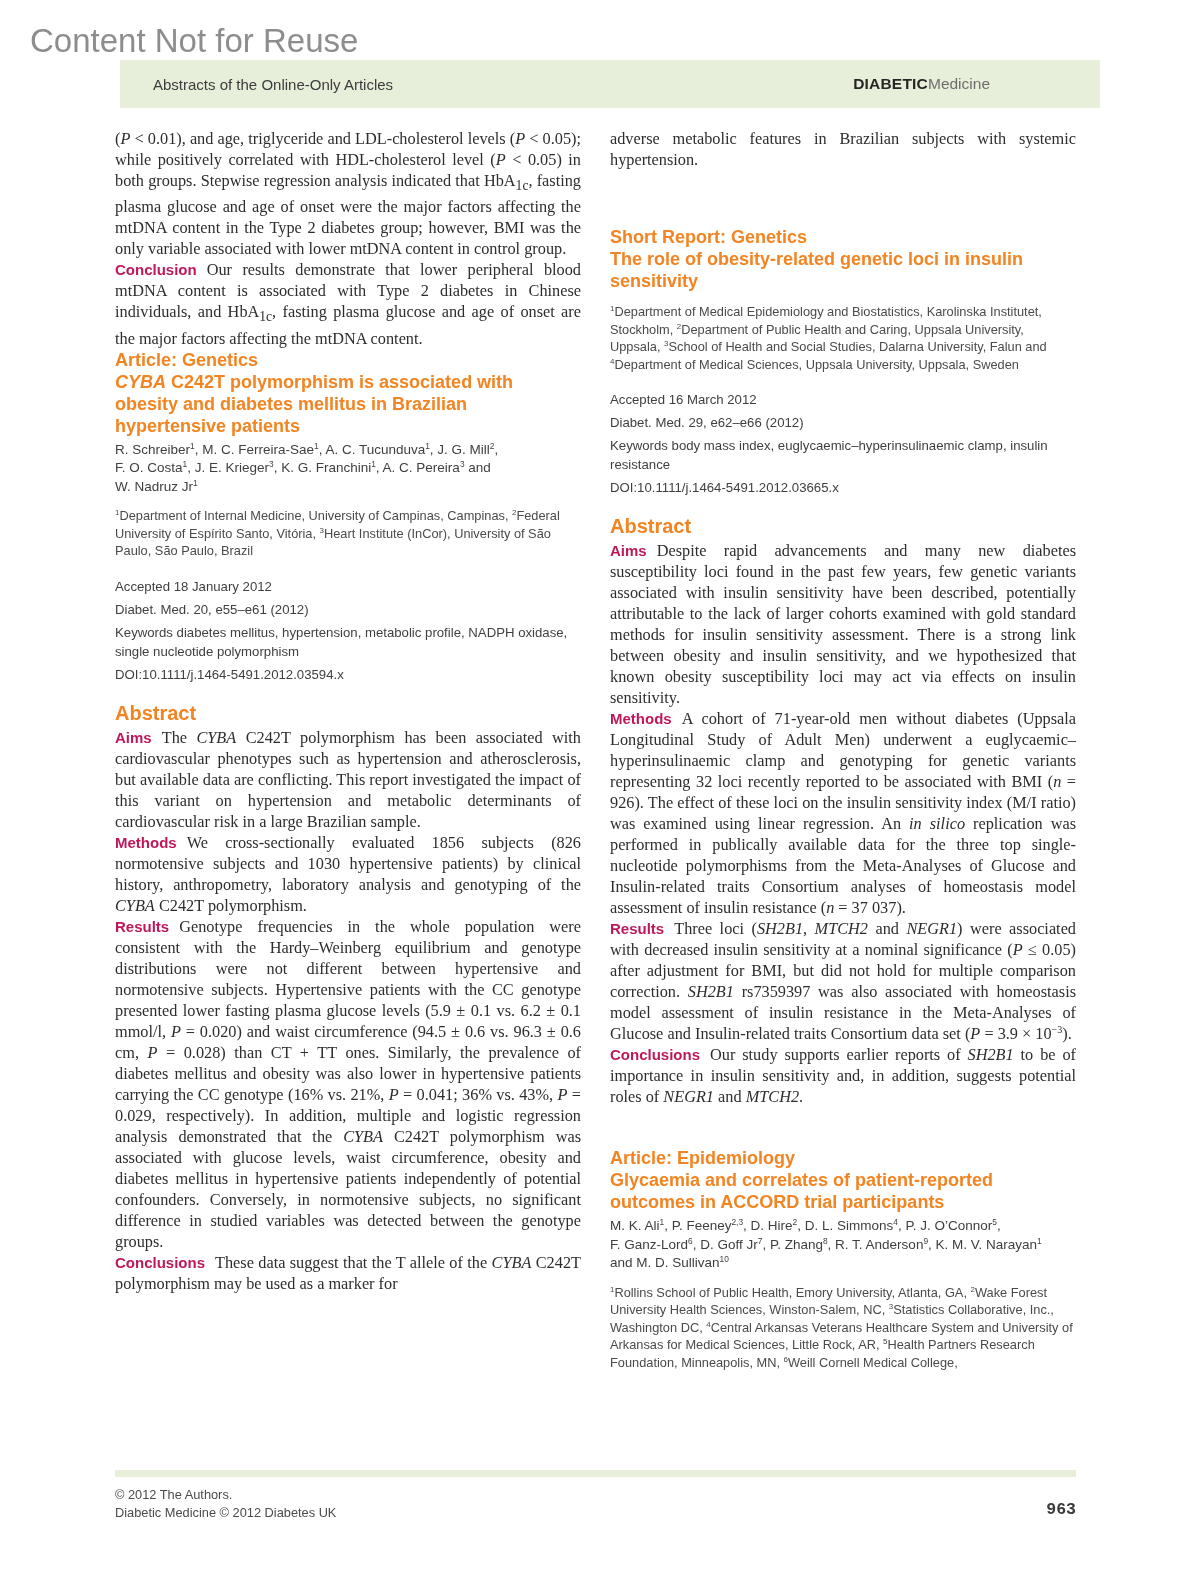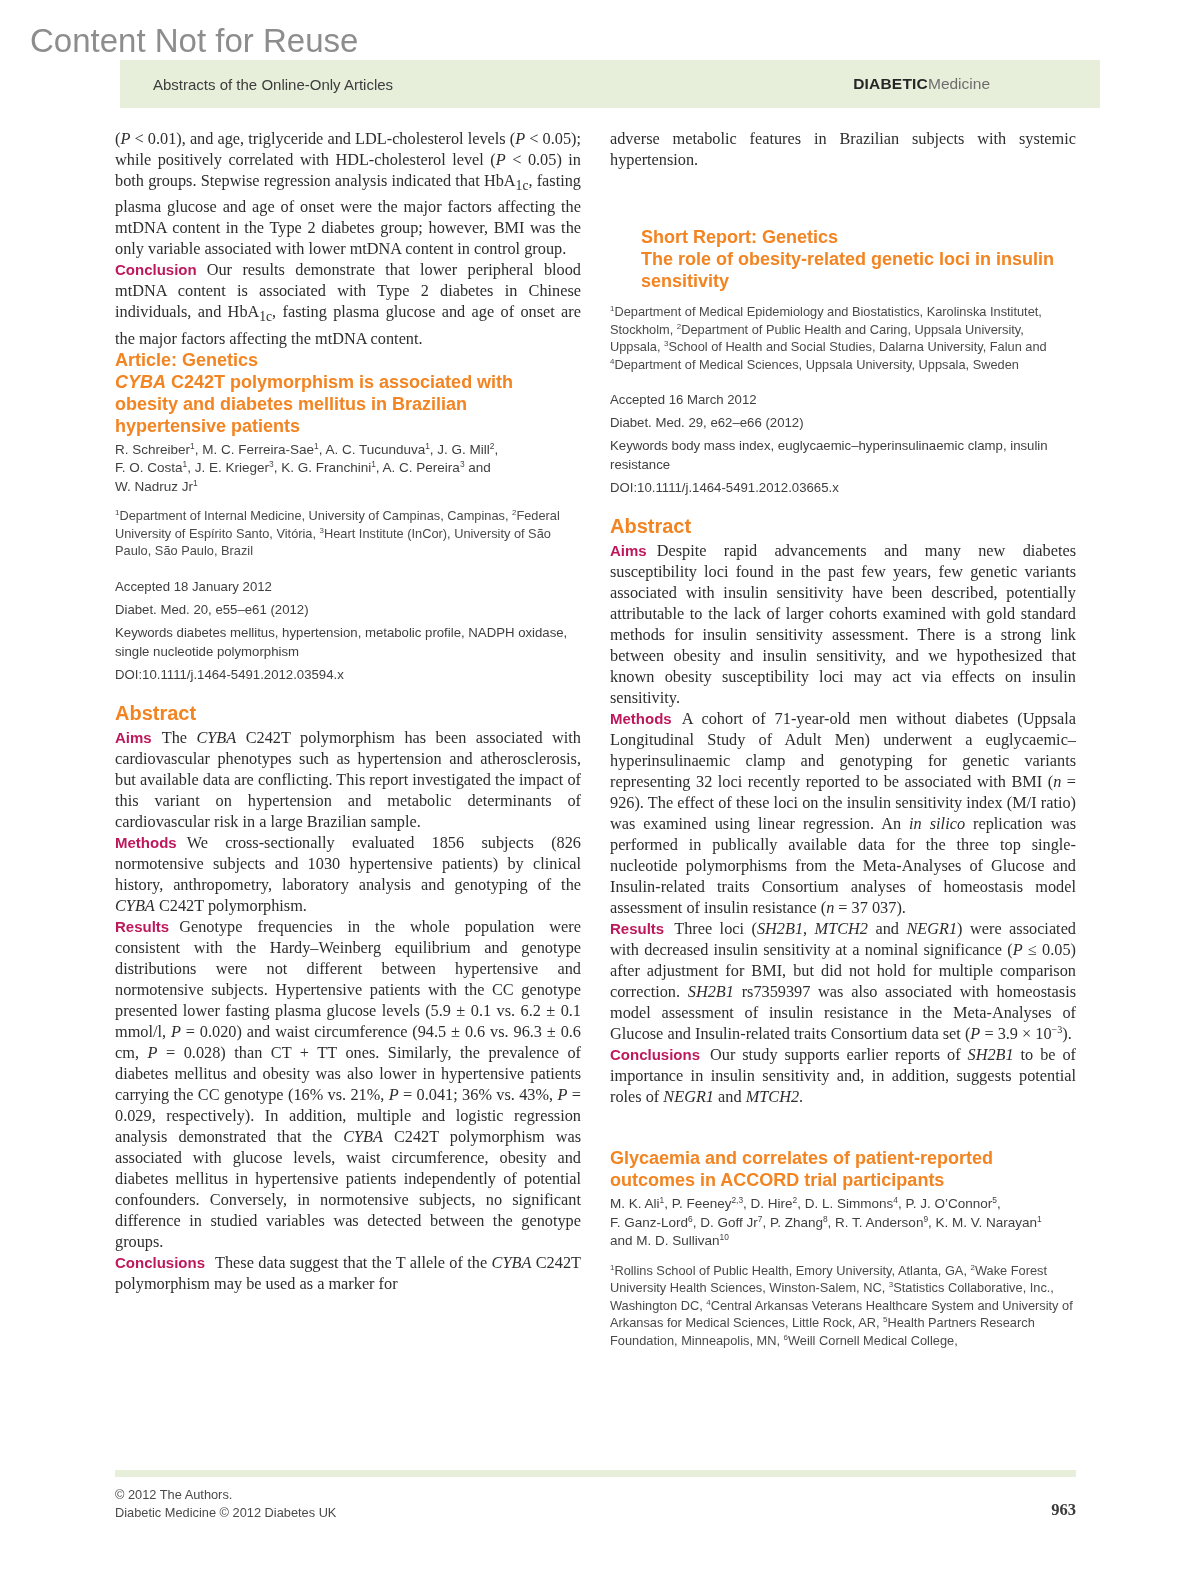--- a/index.html
+++ b/index.html
@@ -21,42 +21,42 @@
   .col-right { left:610px; }
 
   p.body { margin:0; font-size:16.3px; line-height:21px; text-align:justify; color:#2d2d2d; }
   sup { font-size:62%; line-height:0; }
   .run-label { font-family:"Liberation Sans", sans-serif; font-weight:bold; font-size:15px;
                color:#be185d; margin-right:10px; }
   .run-label:empty { display:none; margin:0; }
 
   .art-head { font-family:"Liberation Sans", sans-serif; font-weight:bold;
               color:#f28422; font-size:18px; line-height:22px; }
-  .art-head.gap2 { margin-top:56px;margin-left:31px; }
+  .art-head.gap2 { margin-top:56px; }
   .art-head.gap3 { margin-top:40px; }
   .kicker { display:block; }
   .art-title { display:block; }
 
   .authors { margin:4px 0 0; font-family:"Liberation Sans", sans-serif; font-size:13.5px;
              line-height:18.5px; color:#3f3f3f; }
   .affil { margin:11px 0 0; font-family:"Liberation Sans", sans-serif; font-size:12.8px;
            line-height:17.5px; color:#4a4a4a; }
 
   .meta { margin-top:17px; font-family:"Liberation Sans", sans-serif; font-size:13.2px; color:#3f3f3f; }
   .meta p { margin:0 0 4px 0; line-height:19px; }
 
   .abstract-h { margin:18px 0 2px 0; font-family:"Liberation Sans", sans-serif; font-weight:bold;
                 font-size:20px; color:#f28422; }
 
   .foot-bar { position:absolute; left:115px; top:1470px; width:961px; height:7px; background:#e7efdb; }
   .foot-text { position:absolute; left:115px; top:1486px; font-family:"Liberation Sans", sans-serif;
                font-size:12.8px; line-height:18px; color:#4a4a4a; }
   .foot-text p { margin:0; }
   .page-num { position:absolute; left:1000px; top:1500px; width:76px; text-align:right;
-              font-family:Liberation Serif, serif; font-weight:bold; font-size:16.5px; color:#3a3a3a; }
+              font-family:Liberation Mono, monospace; font-weight:bold; font-size:16.5px; color:#3a3a3a; }
 </style>
 </head>
 <body>
 
 <div class="page">
 
   <div class="watermark">Content Not for Reuse</div>
 
   <div class="band">
     <span class="band-title">Abstracts of the Online-Only Articles</span>
@@ -104,20 +104,21 @@
       <p>DOI:10.1111/j.1464-5491.2012.03665.x</p>
     </div>
 
     <h3 class="abstract-h">Abstract</h3>
     <p class="body"><span class="run-label">Aims</span><span>Despite rapid advancements and many new diabetes susceptibility loci found in the past few years, few genetic variants associated with insulin sensitivity have been described, potentially attributable to the lack of larger cohorts examined with gold standard methods for insulin sensitivity assessment. There is a strong link between obesity and insulin sensitivity, and we hypothesized that known obesity susceptibility loci may act via effects on insulin sensitivity.</span></p>
     <p class="body"><span class="run-label">Methods</span><span>A cohort of 71-year-old men without diabetes (Uppsala Longitudinal Study of Adult Men) underwent a euglycaemic–hyperinsulinaemic clamp and genotyping for genetic variants representing 32 loci recently reported to be associated with BMI (<i>n</i> = 926). The effect of these loci on the insulin sensitivity index (M/I ratio) was examined using linear regression. An <i>in silico</i> replication was performed in publically available data for the three top single-nucleotide polymorphisms from the Meta-Analyses of Glucose and Insulin-related traits Consortium analyses of homeostasis model assessment of insulin resistance (<i>n</i> = 37 037).</span></p>
     <p class="body"><span class="run-label">Results</span><span>Three loci (<i>SH2B1</i>, <i>MTCH2</i> and <i>NEGR1</i>) were associated with decreased insulin sensitivity at a nominal significance (<i>P</i> ≤ 0.05) after adjustment for BMI, but did not hold for multiple comparison correction. <i>SH2B1</i> rs7359397 was also associated with homeostasis model assessment of insulin resistance in the Meta-Analyses of Glucose and Insulin-related traits Consortium data set (<i>P</i> = 3.9 × 10<sup>−3</sup>).</span></p>
     <p class="body"><span class="run-label">Conclusions</span><span>Our study supports earlier reports of <i>SH2B1</i> to be of importance in insulin sensitivity and, in addition, suggests potential roles of <i>NEGR1</i> and <i>MTCH2</i>.</span></p>
 
     <div class="art-head gap3">
+      <span class="kicker">Article: Epidemiology</span>
       <span class="art-title">Glycaemia and correlates of patient-reported outcomes in ACCORD trial participants</span>
     </div>
     <p class="authors">M. K. Ali<sup>1</sup>, P. Feeney<sup>2,3</sup>, D. Hire<sup>2</sup>, D. L. Simmons<sup>4</sup>, P. J. O’Connor<sup>5</sup>,<br>F. Ganz-Lord<sup>6</sup>, D. Goff Jr<sup>7</sup>, P. Zhang<sup>8</sup>, R. T. Anderson<sup>9</sup>, K. M. V. Narayan<sup>1</sup><br>and M. D. Sullivan<sup>10</sup></p>
     <p class="affil"><sup>1</sup>Rollins School of Public Health, Emory University, Atlanta, GA, <sup>2</sup>Wake Forest University Health Sciences, Winston-Salem, NC, <sup>3</sup>Statistics Collaborative, Inc., Washington DC, <sup>4</sup>Central Arkansas Veterans Healthcare System and University of Arkansas for Medical Sciences, Little Rock, AR, <sup>5</sup>Health Partners Research Foundation, Minneapolis, MN, <sup>6</sup>Weill Cornell Medical College,</p>
   </div>
 
   <div class="foot-bar"></div>
   <div class="foot-text">
     <p>© 2012 The Authors.</p>
     <p>Diabetic Medicine © 2012 Diabetes UK</p>

